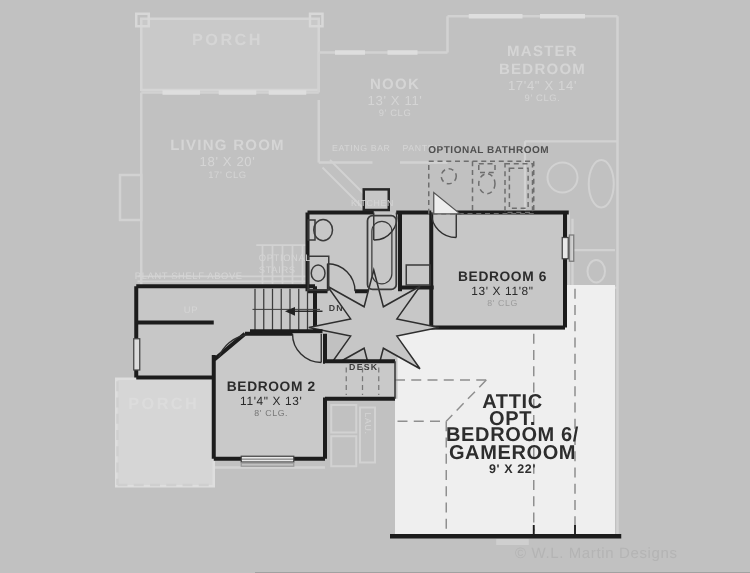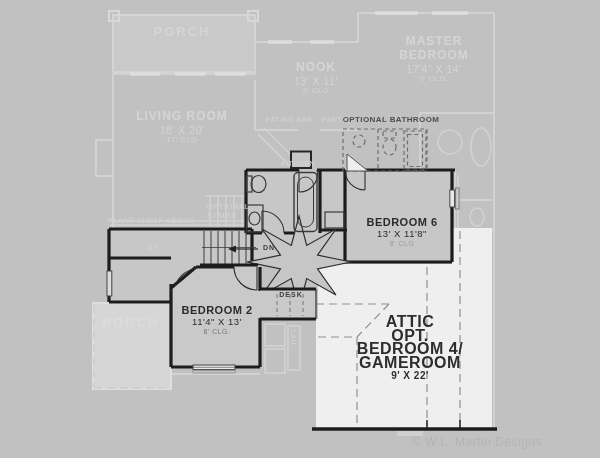--- a/index.html
+++ b/index.html
@@ -226,20 +226,20 @@
   <div class="room-dims">11'4" X 13'</div>
   <div class="room-clg" style="color:#777;">8' CLG.</div>
 </div>
 
 <div class="lbl deskdn" style="left:291px;top:291px;">DESK</div>
 <div class="lbl-left lbl deskdn" style="left:263px;top:244px;">DN</div>
 
 <div class="lbl" style="left:410px;top:315px;color:#2d2d2d;">
   <div class="attic-line">ATTIC</div>
   <div class="attic-line">OPT.</div>
-  <div class="attic-line">BEDROOM 4/</div>
+  <div class="attic-line">BEDROOM 6/</div>
   <div class="attic-line">GAMEROOM</div>
   <div class="attic-dims">9' X 22'</div>
 </div>
 
 <div class="lbl watermark" style="left:477px;top:436px;">© W.L. Martin Designs</div>
 
 </div>
 
 </body></html>

